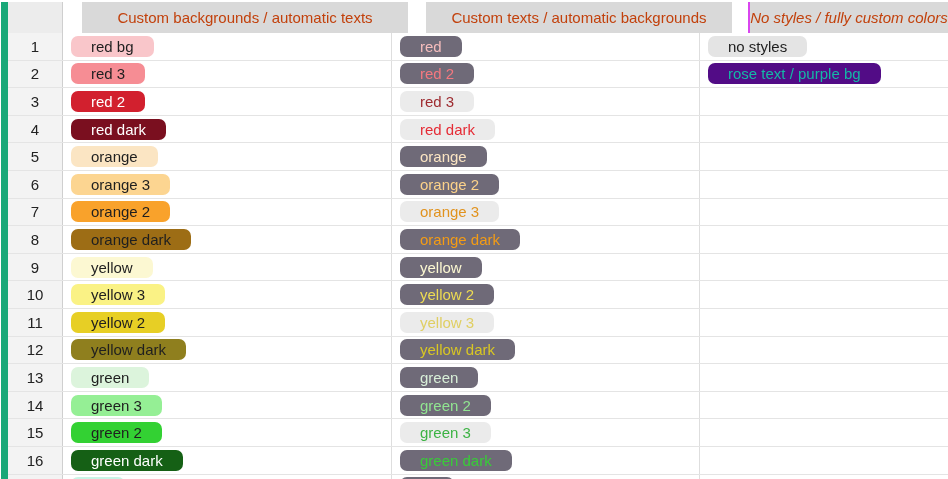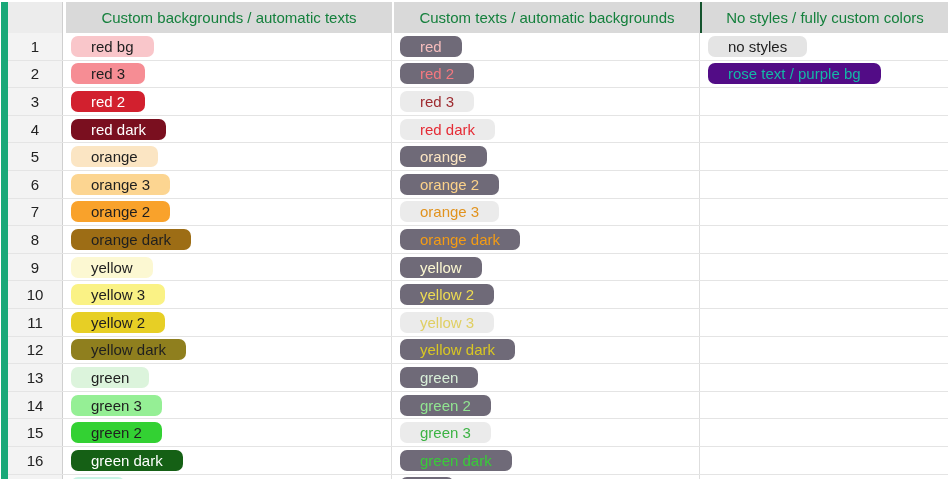--- a/index.html
+++ b/index.html
@@ -24,27 +24,27 @@
   .header-row { display: flex; height: 31px; margin-top: 2px; flex: 0 0 31px; }
   .corner-cell {
     flex: 0 0 55px; width: 55px;
     background: #ececec;
     border-right: 1px solid #cfcfcf;
     box-sizing: border-box;
   }
   .header-cell {
     background: #d9d9d9;
     display: flex; align-items: center; justify-content: center;
-    font-size: 15px; color: #15803d;
-    box-sizing: border-box;
-    white-space: nowrap; overflow: hidden;
+    font-size: 15px; color: #c2410c;
+    box-sizing: border-box;
+    white-space: nowrap; overflow: hidden; margin-left: 16px;
   }
   .header-cell.c1 { flex: 0 0 329px; border-left: 3px solid #ffffff; }
   .header-cell.c2 { flex: 0 0 308px; border-left: 2px solid #ffffff; }
-  .header-cell.c3 { flex: 1; border-left: 2px solid #14532d; }
+  .header-cell.c3 { flex: 1; border-left: 2px solid #d946ef; font-style: italic; }
 
   
   .rows { flex: 1; display: flex; flex-direction: column; }
   .row {
     display: flex;
     height: 27.6px; flex: 0 0 27.6px;
     border-bottom: 1px solid #e4e4e4;
     box-sizing: border-box;
     background: #ffffff;
   }

